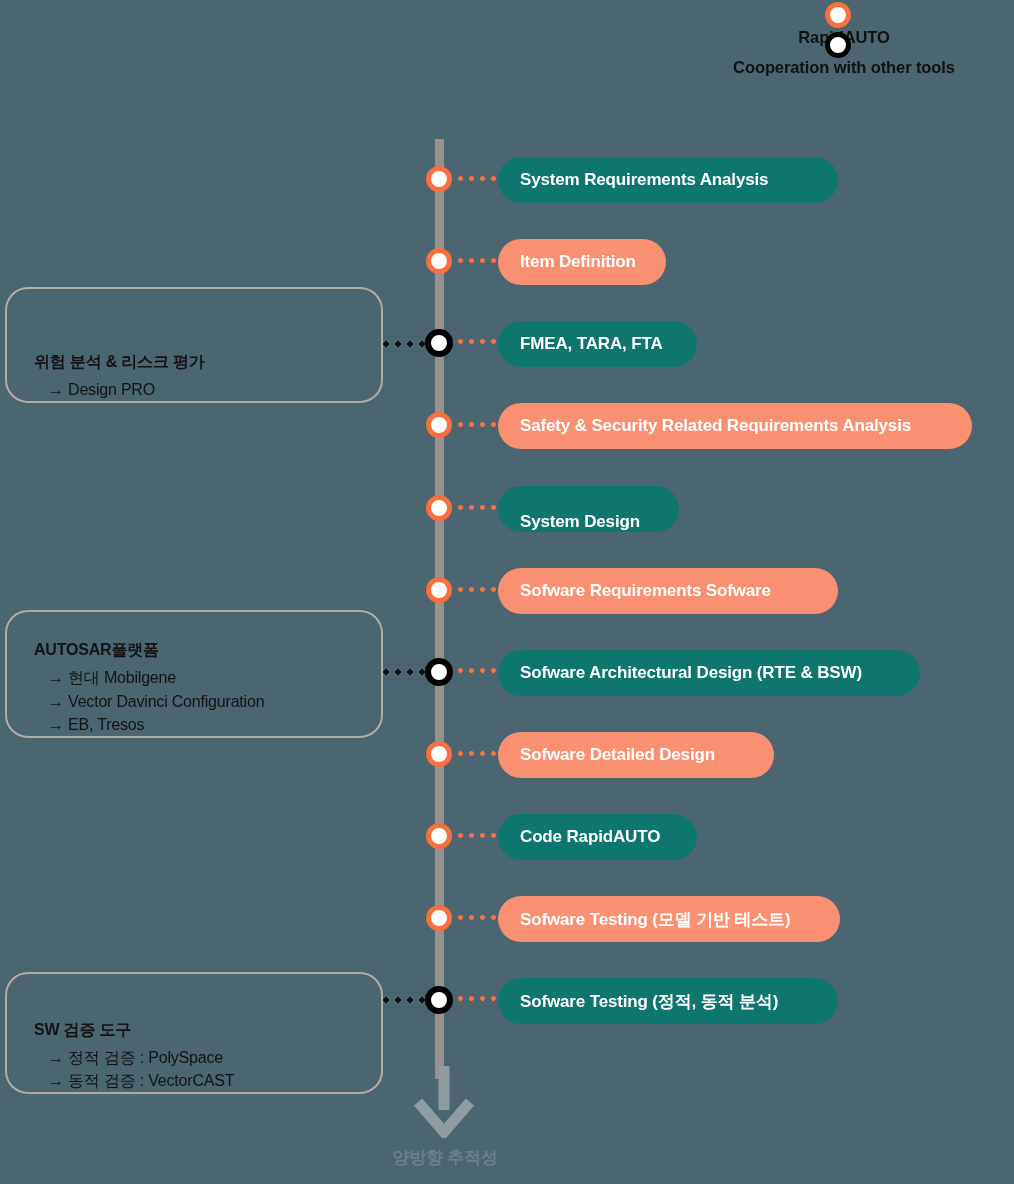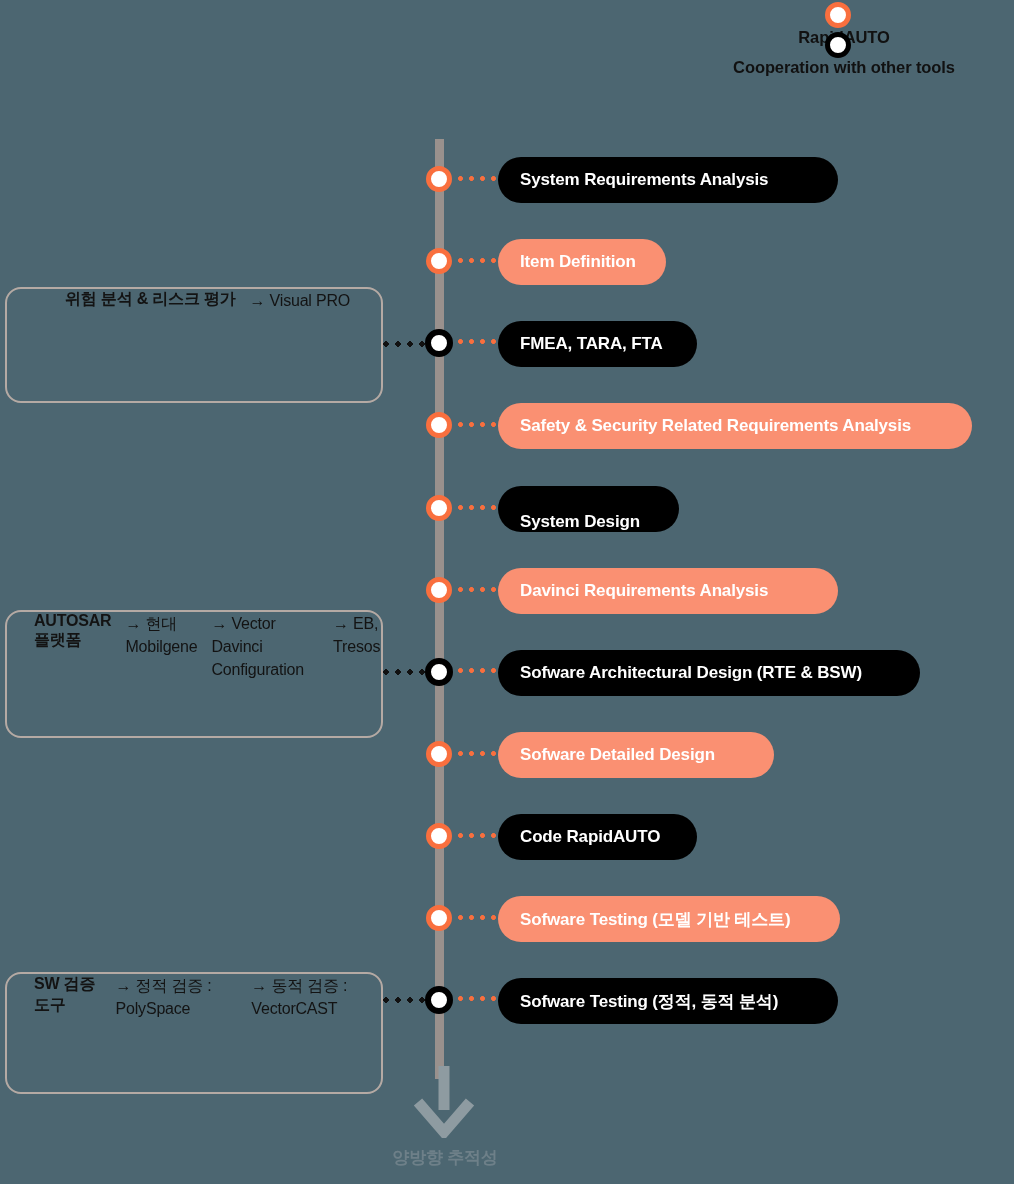--- a/index.html
+++ b/index.html
@@ -99,34 +99,34 @@
     align-items: center;
     padding: 0 22px;
     box-sizing: border-box;
     color: #ffffff;
     font-size: 17px;
     font-weight: bold;
     letter-spacing: -0.15px;
     white-space: nowrap;
     z-index: 4;
   }
-  .pill.dark  { background: #000000; }
+  .pill.dark  { background: #0f766e; }
   .pill.light { background: #fa9072; }
 
   
   .toolbox {
     position: absolute;
     left: 5px;
     border: 2px solid #b5aaa4;
-    border-radius: 16px;
+    border-radius: 23px;
     box-sizing: border-box;
     padding: 0 0 0 27px;
     display: flex;
-    flex-direction: row;
-    justify-content: center;
+    flex-direction: column;
+    justify-content: flex-end;
     z-index: 3;
   }
   .toolbox-title {
     font-size: 16px;
     font-weight: bold;
     color: #131313;
     letter-spacing: -0.2px;
     margin-bottom: 5px;
   }
   .toolbox-line {
@@ -195,21 +195,21 @@
       <span>Safety &amp; Security Related Requirements Analysis</span>
     </div>
     <div class="node rapid" style="top: 495px;"></div>
     <div class="connector" style="top: 505px; left: 455px; width: 49px;"></div>
     <div class="pill dark" style="top: 486px; left: 498px; width: 181px; align-items: flex-end;">
       <span>System Design</span>
     </div>
     <div class="node rapid" style="top: 577px;"></div>
     <div class="connector" style="top: 587px; left: 455px; width: 49px;"></div>
     <div class="pill light" style="top: 568px; left: 498px; width: 340px;">
-      <span>Davinci Requirements Analysis</span>
+      <span>Sofware Requirements Sofware</span>
     </div>
     <div class="node coop" style="top: 658px;"></div>
     <div class="connector" style="top: 668px; left: 455px; width: 49px;"></div>
     <div class="pill dark" style="top: 650px; left: 498px; width: 422px; align-items: center;">
       <span>Sofware Architectural Design (RTE &amp; BSW)</span>
     </div>
     <div class="node rapid" style="top: 741px;"></div>
     <div class="connector" style="top: 751px; left: 455px; width: 49px;"></div>
     <div class="pill light" style="top: 732px; left: 498px; width: 276px;">
       <span>Sofware Detailed Design</span>
@@ -227,21 +227,21 @@
     <div class="node coop" style="top: 986px;"></div>
     <div class="connector" style="top: 996px; left: 455px; width: 49px;"></div>
     <div class="pill dark" style="top: 978px; left: 498px; width: 340px; align-items: center;">
       <span>Sofware Testing (정적, 동적 분석)</span>
     </div>
   </div>
 
 <div id="toolboxes">
     <div class="toolbox" style="top: 287px; height: 116px; width: 378px;">
       <div class="toolbox-title">위험 분석 &amp; 리스크 평가</div>
-      <div class="toolbox-line">→ Visual PRO</div>
+      <div class="toolbox-line">→ Design PRO</div>
     </div>
     <div class="connector-left" style="top: 341px; left: 380px; width: 48px;"></div>
     <div class="toolbox" style="top: 610px; height: 128px; width: 378px;">
       <div class="toolbox-title">AUTOSAR플랫폼</div>
       <div class="toolbox-line">→ 현대 Mobilgene</div>
       <div class="toolbox-line">→ Vector Davinci Configuration</div>
       <div class="toolbox-line">→ EB, Tresos</div>
     </div>
     <div class="connector-left" style="top: 669px; left: 380px; width: 46px;"></div>
     <div class="toolbox" style="top: 940px; height: 122px; width: 378px; margin-top: 32px;">

